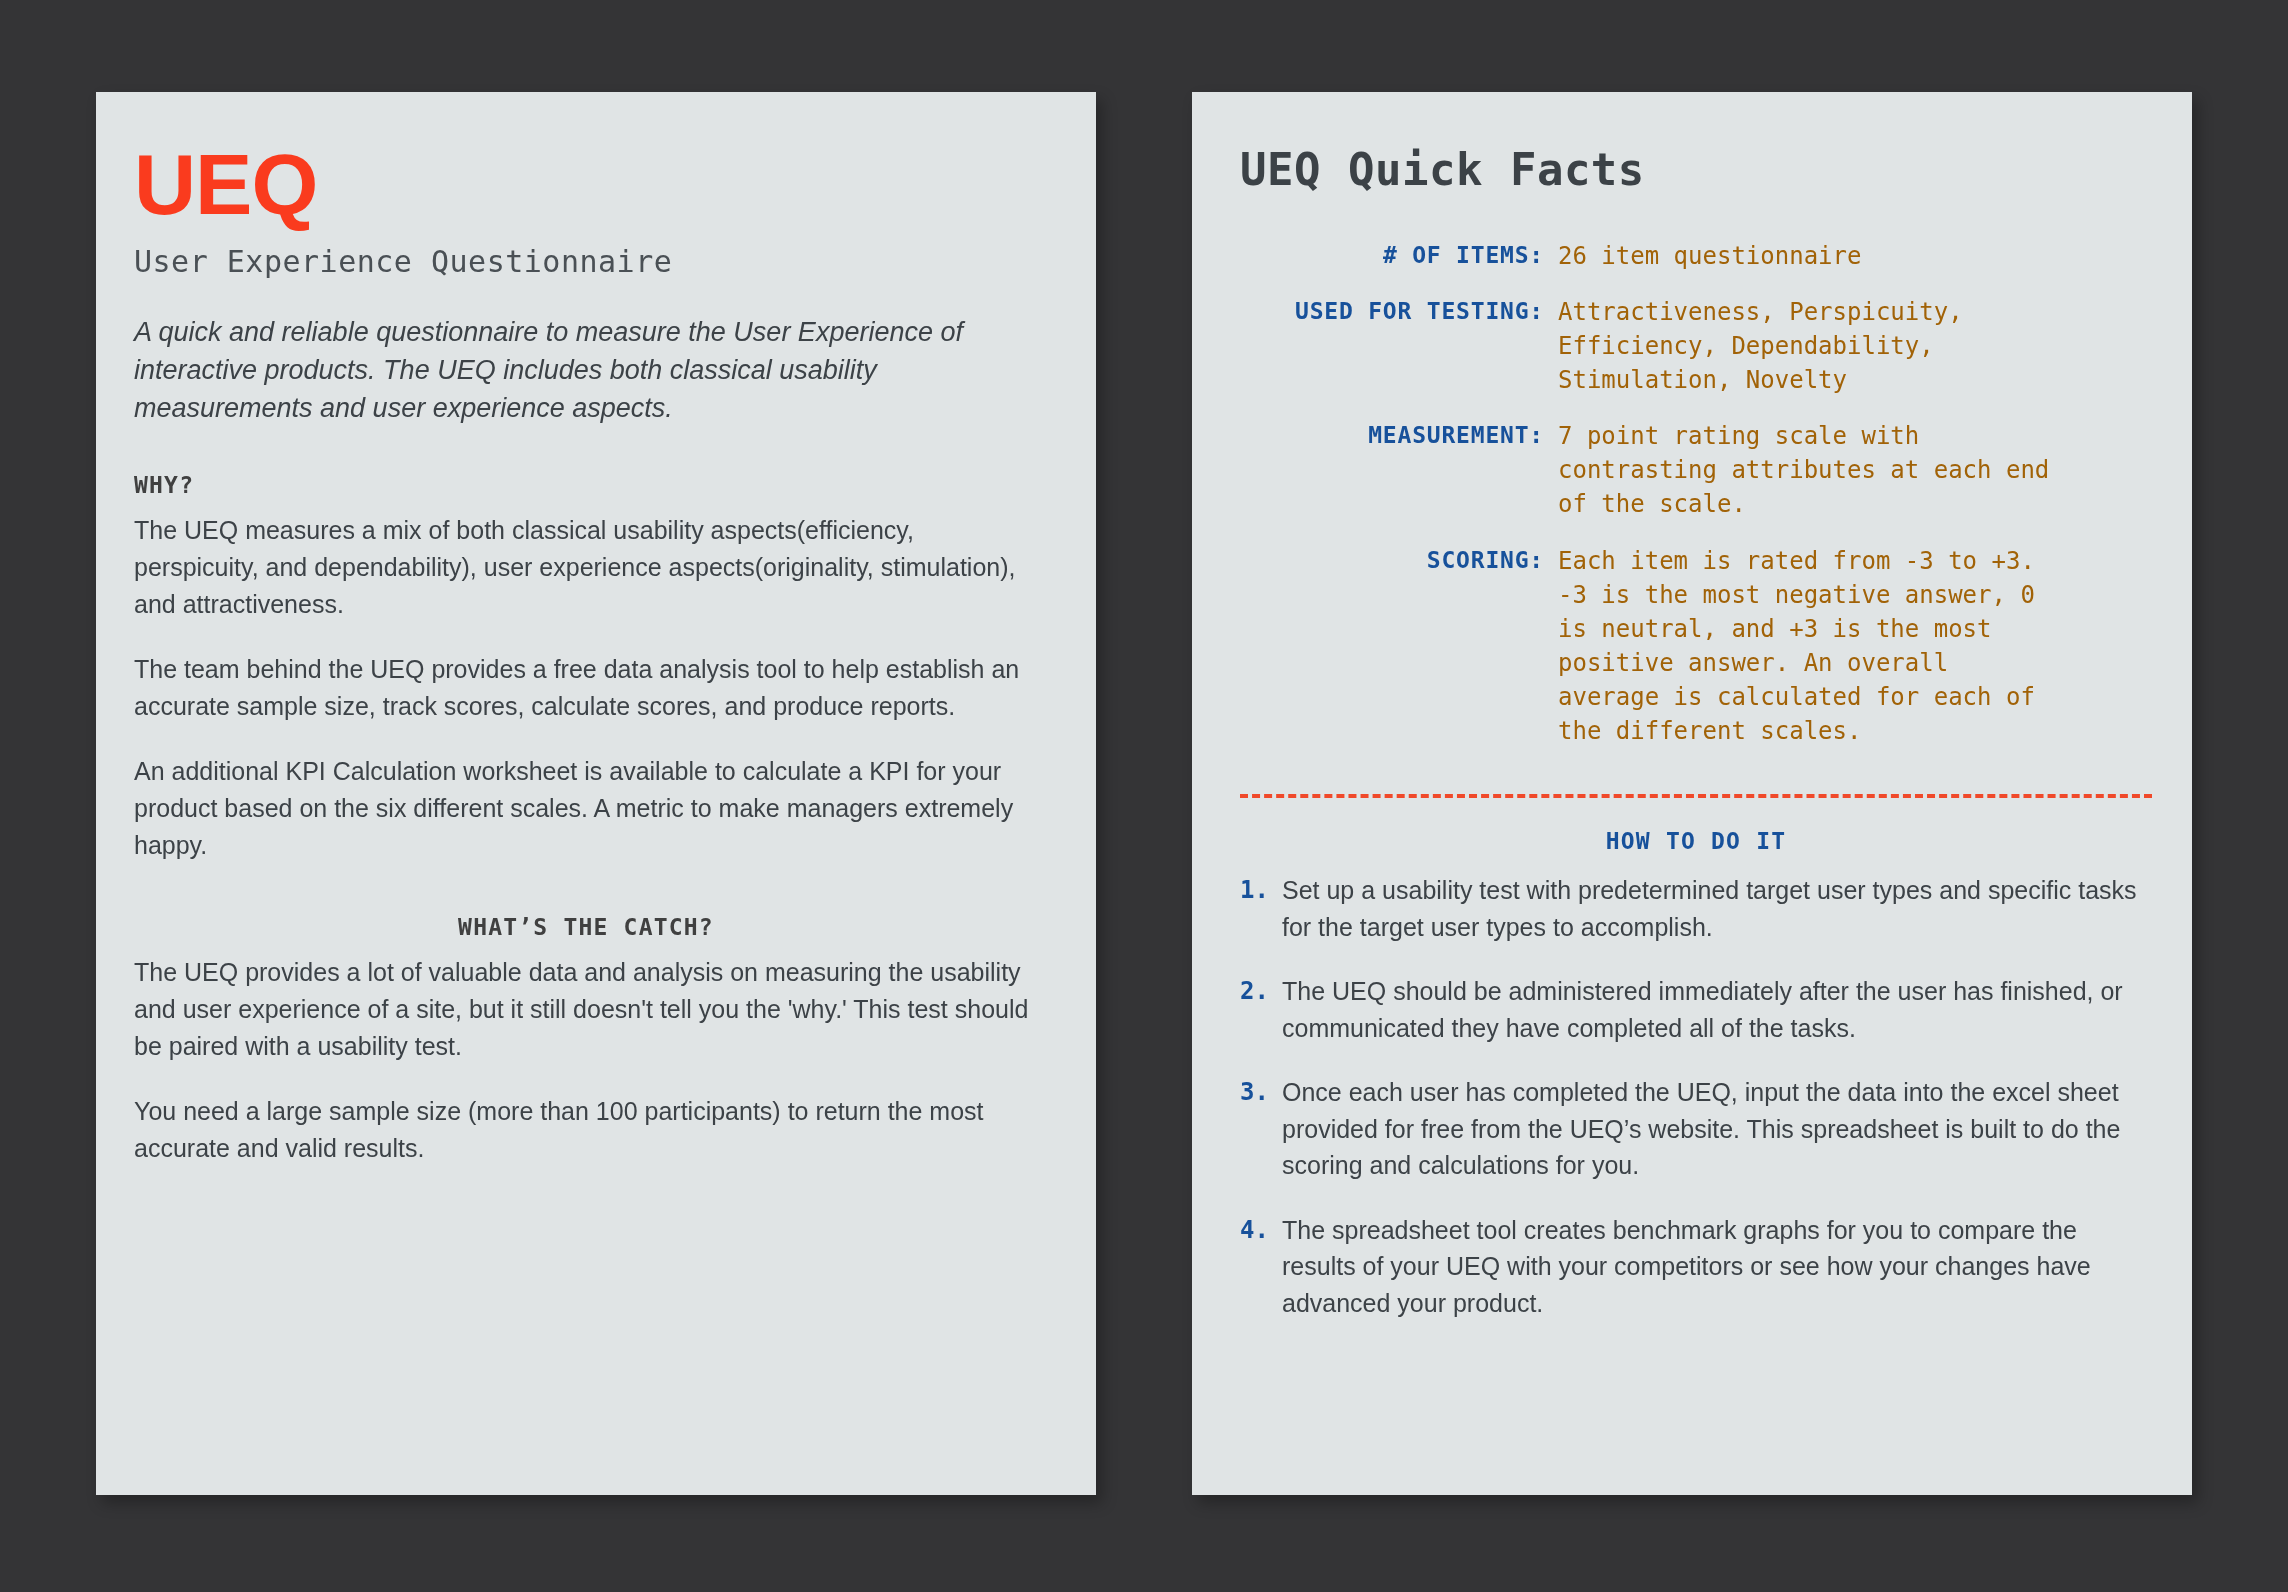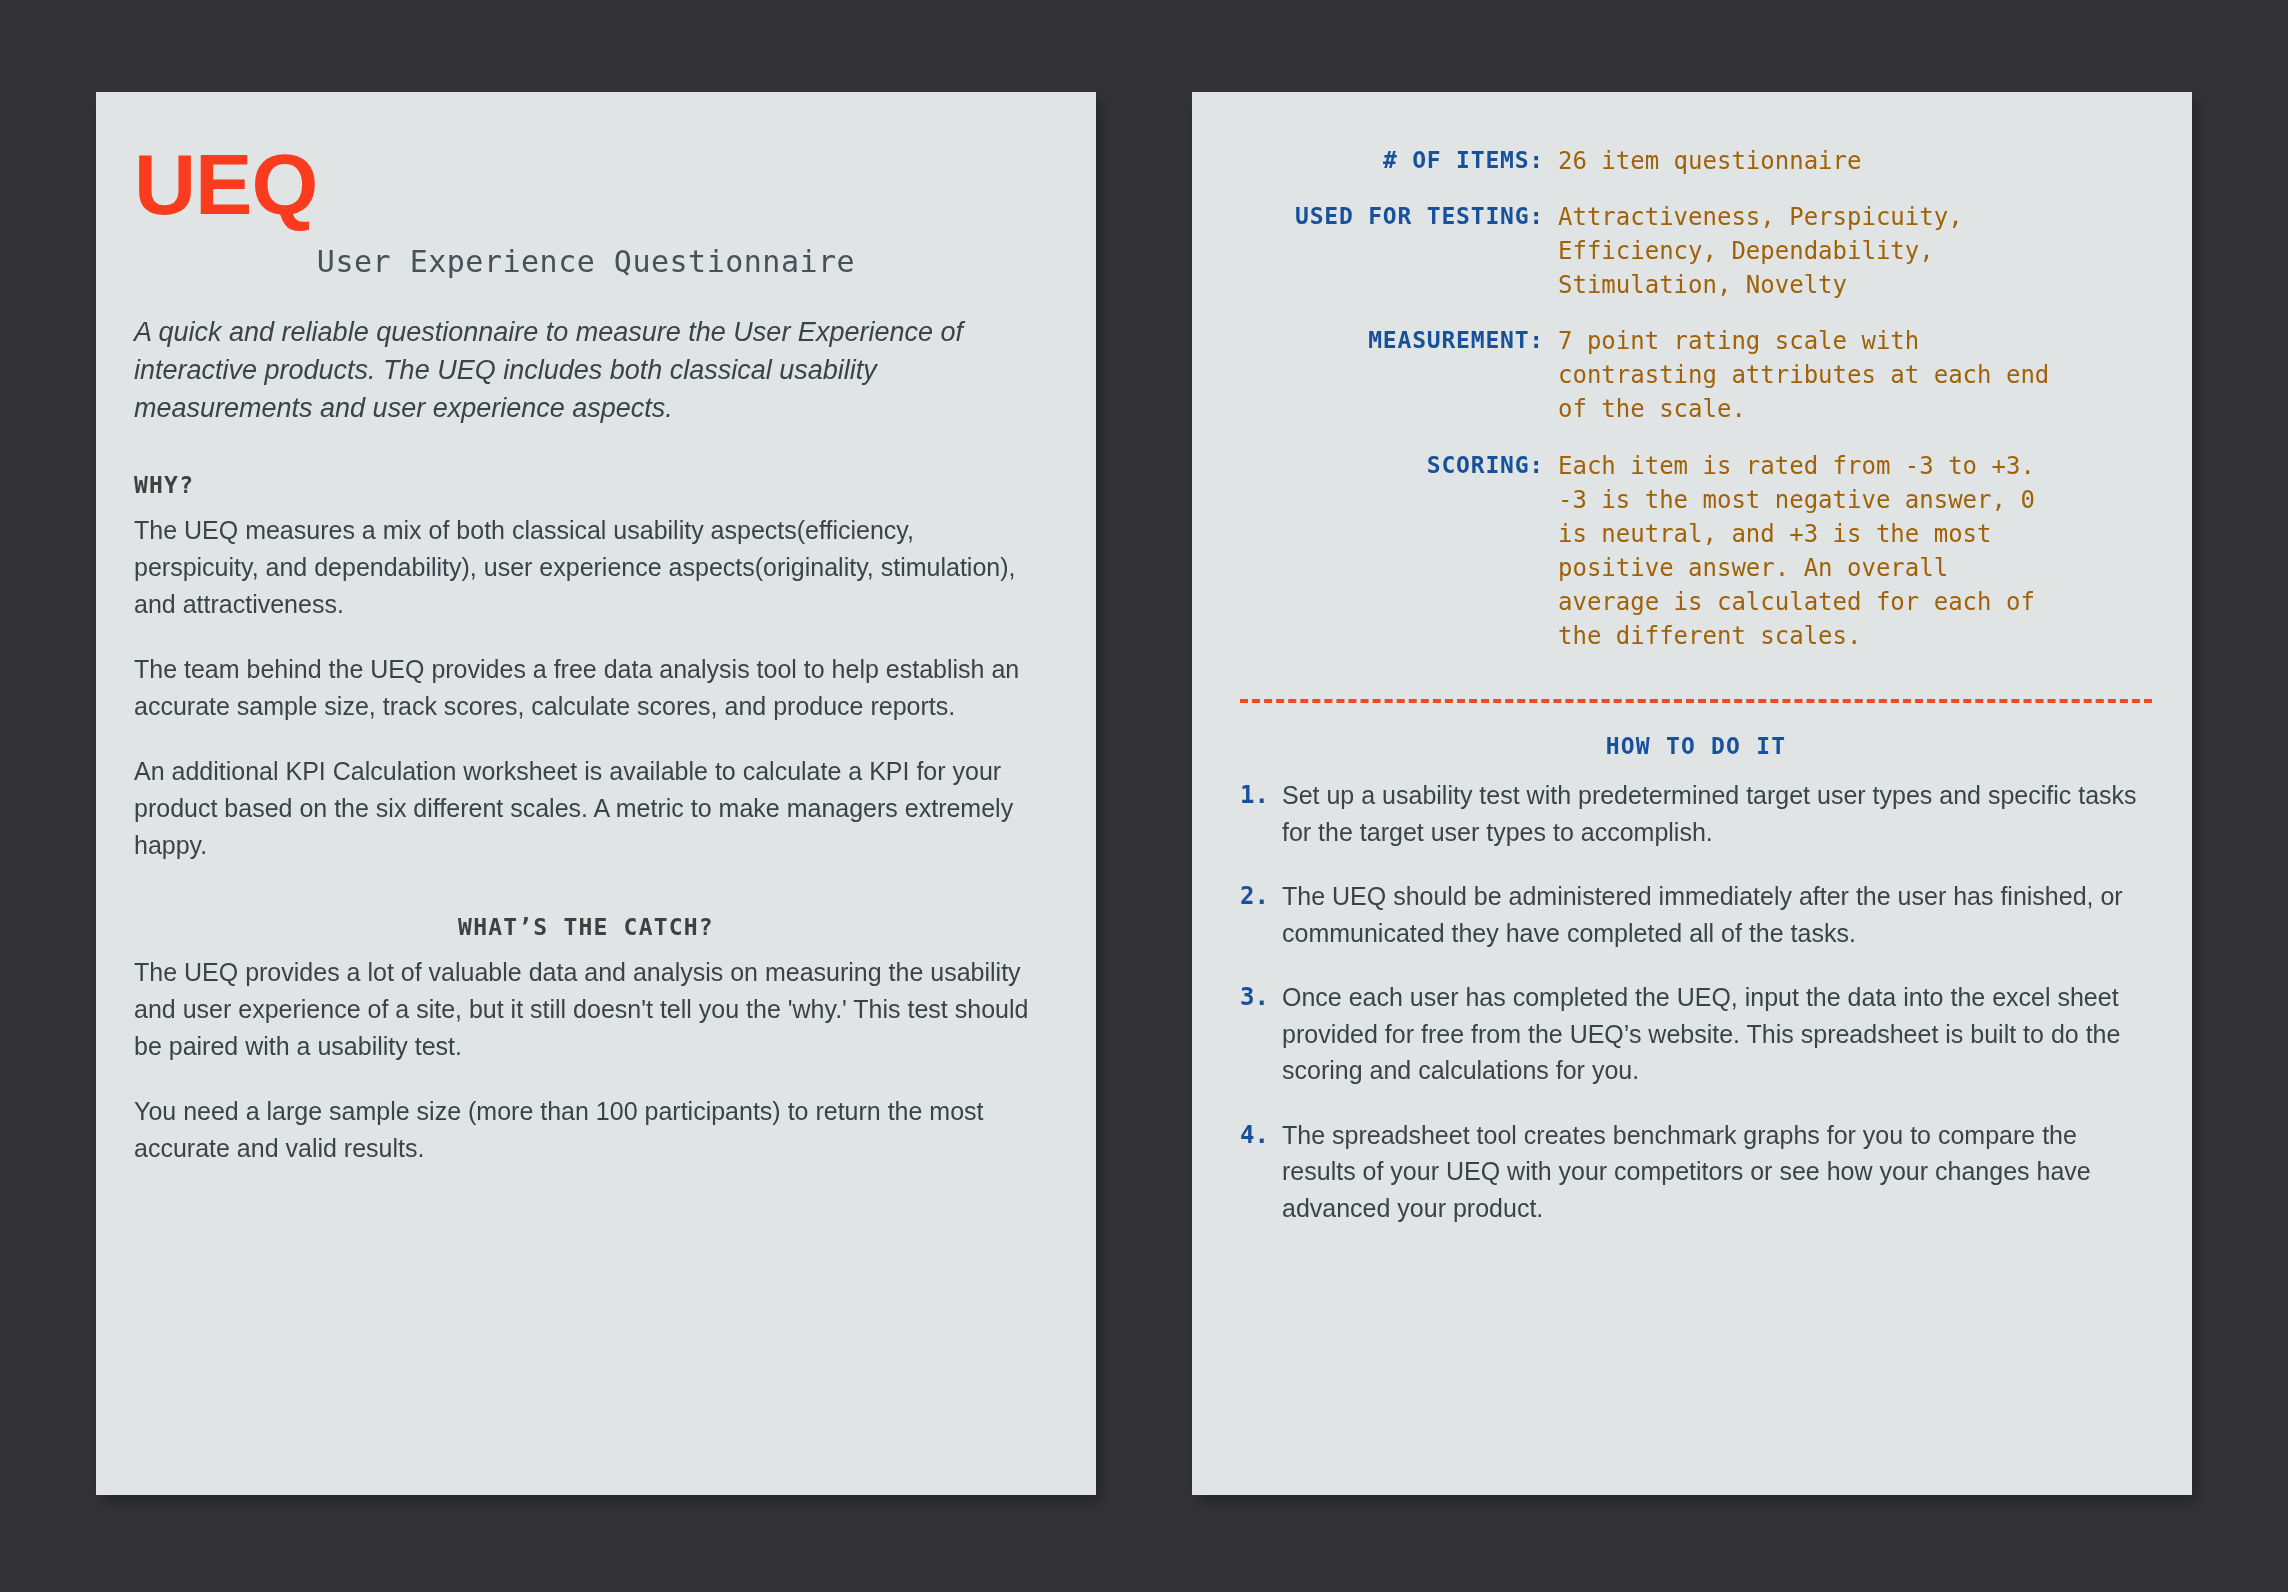--- a/index.html
+++ b/index.html
@@ -55,21 +55,20 @@
     margin: 0 0 18px 0;
   }
 
   .ueq-subtitle {
     font-family: "DejaVu Sans Mono", monospace;
     font-size: 30px;
     color: #4A5055;
     letter-spacing: 0.5px;
     margin: 0 0 34px 0;
     font-weight: normal;
-    text-align: center;
   }
 
   .intro {
     font-family: "Liberation Sans", sans-serif;
     font-style: italic;
     font-size: 27px;
     line-height: 1.42;
     color: #3C4247;
     margin: 0 0 44px 0;
     max-width: 880px;
@@ -200,20 +199,21 @@
     </div>
 
     <div>
       <div class="section-head mt">WHAT’S THE CATCH?</div>
       <p class="body-p">The UEQ provides a lot of valuable data and analysis on measuring the usability and user experience of a site, but it still doesn't tell you the 'why.' This test should be paired with a usability test.</p>
       <p class="body-p">You need a large sample size (more than 100 participants) to return the most accurate and valid results.</p>
     </div>
   </div>
 
   <div class="card card-right">
+    <h2 class="facts-title">UEQ Quick Facts</h2>
 
     <table class="facts-table">
       <tbody>
         <tr>
           <td class="fact-label"># OF ITEMS:</td>
           <td class="fact-value">26 item questionnaire</td>
         </tr>
         <tr>
           <td class="fact-label">USED FOR TESTING:</td>
           <td class="fact-value">Attractiveness, Perspicuity,

